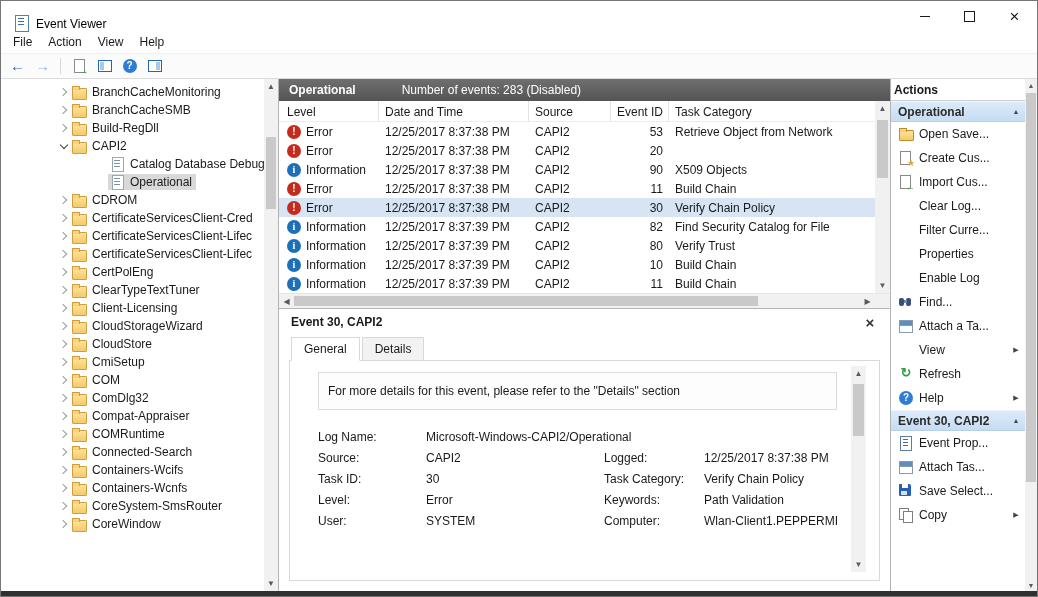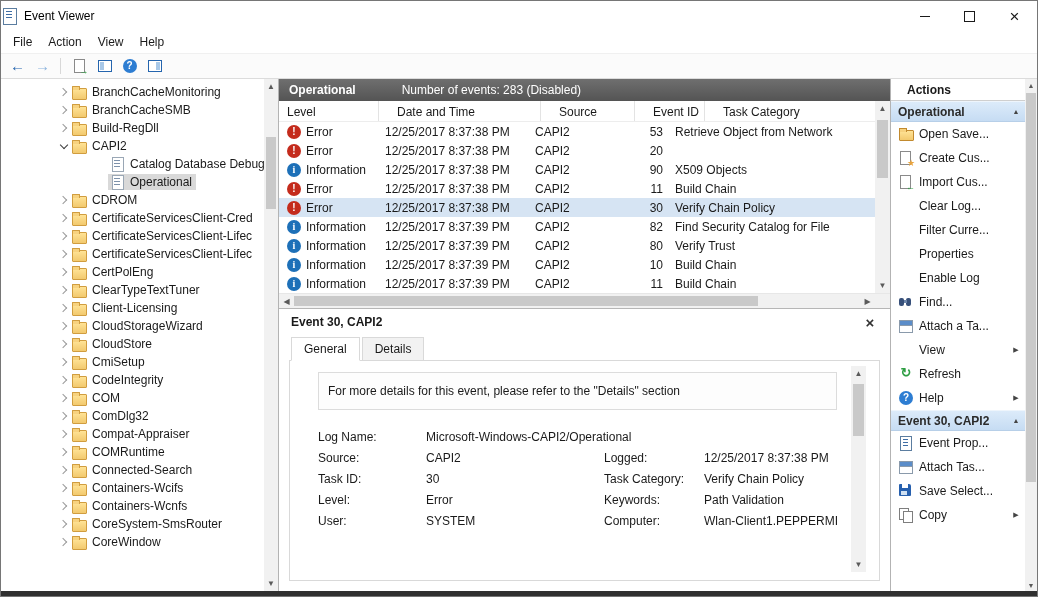--- a/index.html
+++ b/index.html
@@ -1,21 +1,21 @@
 <!DOCTYPE html>
 <html style="--error: #c42b1c; --info: #1d70b8; --list_header_bar: #6f6f6f; --row_selection: #d6e4f3; --tree_selection: #d9d9d9; --action_header_top: #dcebfa; --action_header_bottom: #c6dcf3;"><head>
 <meta charset="utf-8">
 <style>
   * { box-sizing: border-box; margin: 0; padding: 0; }
   body { background:#ffffff; font-family:"Liberation Sans", sans-serif; font-size:12px; color:#1a1a1a; }
 
   .window { width:1038px; height:597px; border:1px solid #767676; display:flex; flex-direction:column; background:#fff; overflow:hidden; }
 
   
-  .titlebar { height:30px; flex:none; display:flex; align-items:center; padding-left:0; background:#fff; }
+  .titlebar { height:30px; flex:none; display:flex; align-items:flex-end; padding-left:12px; background:#fff; }
   .appicon { width:16px; height:16px; margin-right:7px; position:relative; flex:none; }
   .appicon::before { content:""; position:absolute; left:2px; top:0; width:12px; height:15px; background:#fff; border:1px solid #5b7da0; }
   .appicon::after { content:""; position:absolute; left:5px; top:3px; width:6px; height:9px;
     background:repeating-linear-gradient(to bottom,#3f6ea5 0,#3f6ea5 1px,transparent 1px,transparent 3px); }
   .wtitle { font-size:12px; color:#000; }
   .winbtns { margin-left:auto; display:flex; height:100%; }
   .wb { width:45px; height:100%; display:flex; align-items:center; justify-content:center; }
   .wb-min::before { content:""; width:10px; height:1px; background:#1a1a1a; }
   .wb-max::before { content:""; width:9px; height:9px; border:1px solid #1a1a1a; }
   .wb-close::before { content:"\00d7"; font-size:17px; line-height:1; color:#1a1a1a; }
@@ -98,21 +98,21 @@
   .sb-actions { top:0; right:0; bottom:0; width:12px; }
   .sb-actions .sbtn { height:12px; font-size:7px; }
   .sb-actions .sthumb { top:14px; height:76%; left:1px; right:1px; }
 
   
   .center-panel { flex:1; min-width:0; display:flex; flex-direction:column; border-right:1px solid #b3b3b3; background:#fff; }
   .list-titlebar { height:22px; flex:none; display:flex; align-items:center; padding:0 10px; color:#fff;
     background:linear-gradient(var(--list_header_bar,#6f6f6f),#545454); }
   .lt-title { font-weight:bold; margin-right:46px; }
   .evt-wrap { position:relative; flex:none; }
-  .evt-head { display:flex; height:21px; margin-right:15px; border-bottom:1px solid #ededed; background:#fff;gap:12px; }
+  .evt-head { display:flex; height:21px; margin-right:15px; border-bottom:1px solid #ededed; background:#fff; }
   .hcell { padding:4px 6px; border-right:1px solid #e3e3e3; white-space:nowrap; overflow:hidden; }
   .evt-head .hcell:nth-child(1) { width:100px; padding-left:8px; }
   .evt-head .hcell:nth-child(2) { width:150px; }
   .evt-head .hcell:nth-child(3) { width:82px; }
   .evt-head .hcell:nth-child(4) { width:58px; text-align:right; }
   .evt-head .hcell:nth-child(5) { flex:1; border-right:none; }
   .evt-body { margin-right:15px; }
   .erow { display:flex; align-items:center; height:19px; }
   .erow.m-selected { background:var(--row_selection,#d6e4f3); }
   .cell { padding:0 6px; white-space:nowrap; overflow:hidden; }
@@ -146,21 +146,21 @@
   .pv-inner { margin:11px 42px 0 28px; }
   .msgbox { border:1px solid #dcdcdc; background:#fdfdfd; padding:11px 9px; margin-bottom:17px; }
   .frow { display:flex; line-height:21px; white-space:nowrap; }
   .fl { width:108px; flex:none; }
   .fv { min-width:178px; flex:none; }
   .flr { width:100px; flex:none; }
   .fvr { flex:1; min-width:0; overflow:hidden; }
 
   
   .actions-panel { width:146px; flex:none; position:relative; background:#fff; display:flex; flex-direction:column; overflow:hidden; }
-  .ap-title { height:22px; flex:none; line-height:22px; padding-left:16px; font-weight:bold; border-bottom:1px solid #cfcfcf; }
+  .ap-title { height:22px; flex:none; line-height:22px; padding-left:3px; font-weight:bold; border-bottom:1px solid #cfcfcf; }
   .ap-body { flex:1; min-height:0; padding-right:12px; }
   .arow { display:flex; align-items:center; height:24px; padding:0 4px 0 7px; }
   .arow.m-header { height:21px; font-weight:bold; color:#2b2b2b;
     background:linear-gradient(var(--action_header_top,#dcebfa),var(--action_header_bottom,#c6dcf3));
     border-top:1px solid #eef5fc; border-bottom:1px solid #b7cfe8; }
   .aico { margin-right:5px; }
   .albl { white-space:nowrap; overflow:hidden; }
   .asub { margin-left:auto; width:10px; text-align:center; color:#444; font-size:7px; flex:none; }
   .asub.m-submenu::before { content:"\25b6"; }
   .asub.m-header::before { content:"\25b2"; }
@@ -346,27 +346,20 @@
           </div>
 
           <div class="trow m-lvl0">
             <span class="tchev m-chevron-right-icon"></span>
             <span class="tree-inner">
               <span class="ticon m-folder-icon"></span>
               <span class="tlabel">CmiSetup</span>
             </span>
           </div>
 
-          <div class="trow m-lvl0">
-            <span class="tchev m-chevron-right-icon"></span>
-            <span class="tree-inner">
-              <span class="ticon m-folder-icon"></span>
-              <span class="tlabel">CodeIntegrity</span>
-            </span>
-          </div>
 
           <div class="trow m-lvl0">
             <span class="tchev m-chevron-right-icon"></span>
             <span class="tree-inner">
               <span class="ticon m-folder-icon"></span>
               <span class="tlabel">COM</span>
             </span>
           </div>
 
           <div class="trow m-lvl0">

